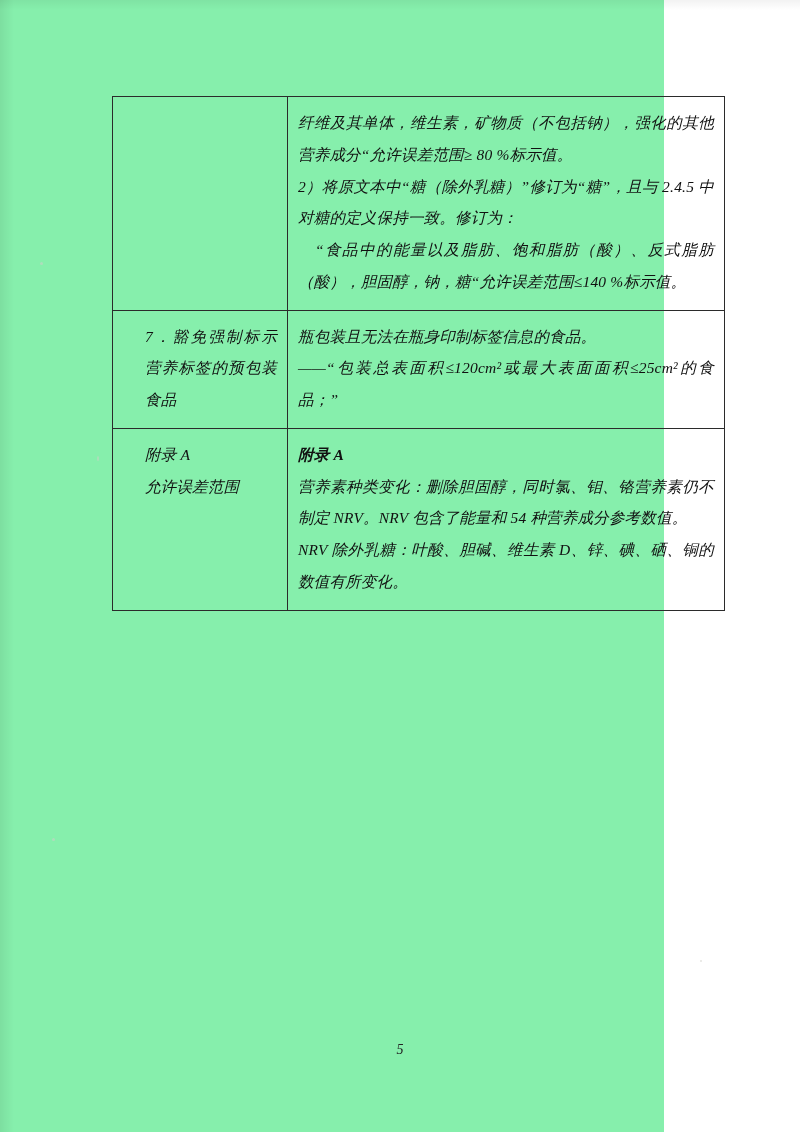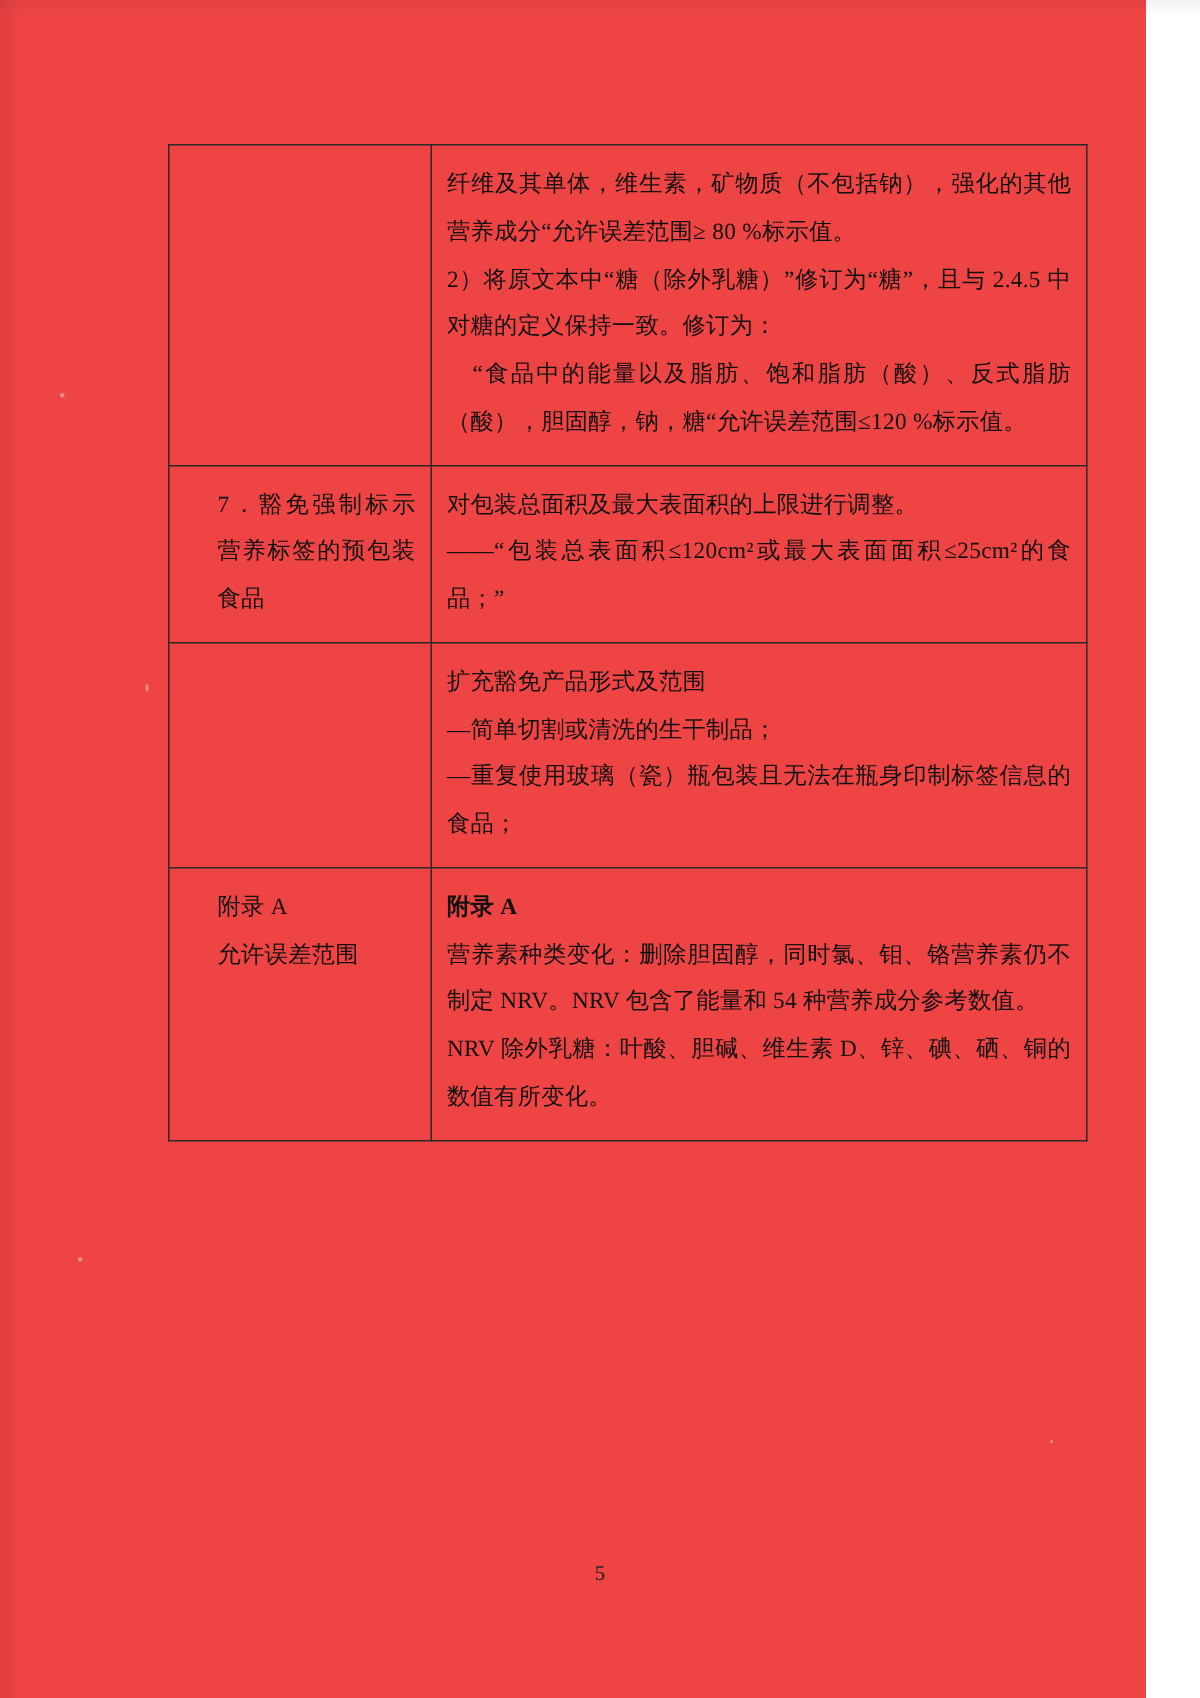--- a/index.html
+++ b/index.html
@@ -11,23 +11,24 @@
     height: 1132px;
     background: #ffffff;
     font-family: "Liberation Serif", "DejaVu Serif", serif;
     color: #111111;
     position: relative;
     overflow: hidden;
   }
   .page {
     position: absolute;
     left: 0; top: 0;
-    width: 764px;
+    width: 664px;
     height: 1132px;
-    background: #ef4444;
+    background: #86efac;
+    font-style: italic;
   }
   
   .speckle {
     position: absolute;
     background: #cfcfc9;
     border-radius: 50%;
     opacity: .55;
   }
   .doc-table {
     position: absolute;
@@ -103,42 +104,34 @@
   <div class="speckle" style="left:700px; top:960px; width:2px; height:2px;"></div>
 
   <table class="doc-table">
     <tbody>
 
       <tr>
         <td class="col-left"></td>
         <td class="col-right">
           <p class="cellpara">纤维及其单体，维生素，矿物质（不包括钠），强化的其他营养成分“允许误差范围≥ 80 %标示值。</p>
           <p class="cellpara">2）将原文本中“糖（除外乳糖）”修订为“糖”，且与 2.4.5 中对糖的定义保持一致。修订为：</p>
-          <p class="cellpara indent1">“食品中的能量以及脂肪、饱和脂肪（酸）、反式脂肪（酸），胆固醇，钠，糖“允许误差范围≤120 %标示值。</p>
+          <p class="cellpara indent1">“食品中的能量以及脂肪、饱和脂肪（酸）、反式脂肪（酸），胆固醇，钠，糖“允许误差范围≤140 %标示值。</p>
         </td>
       </tr>
 
       <tr>
         <td class="col-left">
           <p class="cellpara">7．豁免强制标示营养标签的预包装食品</p>
         </td>
         <td class="col-right">
-          <p class="cellpara">对包装总面积及最大表面积的上限进行调整。</p>
+          <p class="cellpara">瓶包装且无法在瓶身印制标签信息的食品。</p>
           <p class="cellpara">——“包装总表面积≤120cm²或最大表面面积≤25cm²的食品；”</p>
         </td>
       </tr>
 
-      <tr>
-        <td class="col-left noborder-top"></td>
-        <td class="col-right">
-          <p class="cellpara">扩充豁免产品形式及范围</p>
-          <p class="cellpara">—简单切割或清洗的生干制品；</p>
-          <p class="cellpara">—重复使用玻璃（瓷）瓶包装且无法在瓶身印制标签信息的食品；</p>
-        </td>
-      </tr>
 
       <tr>
         <td class="col-left">
           <p class="cellpara">附录 A</p>
           <p class="cellpara">允许误差范围</p>
         </td>
         <td class="col-right">
           <p class="cellpara bold">附录 A</p>
           <p class="cellpara">营养素种类变化：删除胆固醇，同时氯、钼、铬营养素仍不制定 NRV。NRV 包含了能量和 54 种营养成分参考数值。</p>
           <p class="cellpara">NRV 除外乳糖：叶酸、胆碱、维生素 D、锌、碘、硒、铜的数值有所变化。</p>

